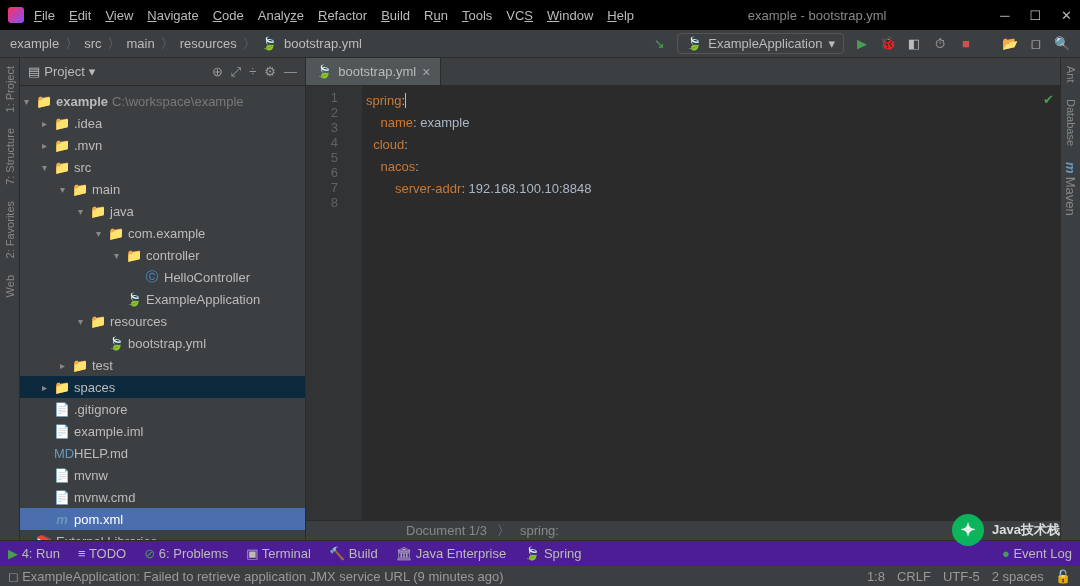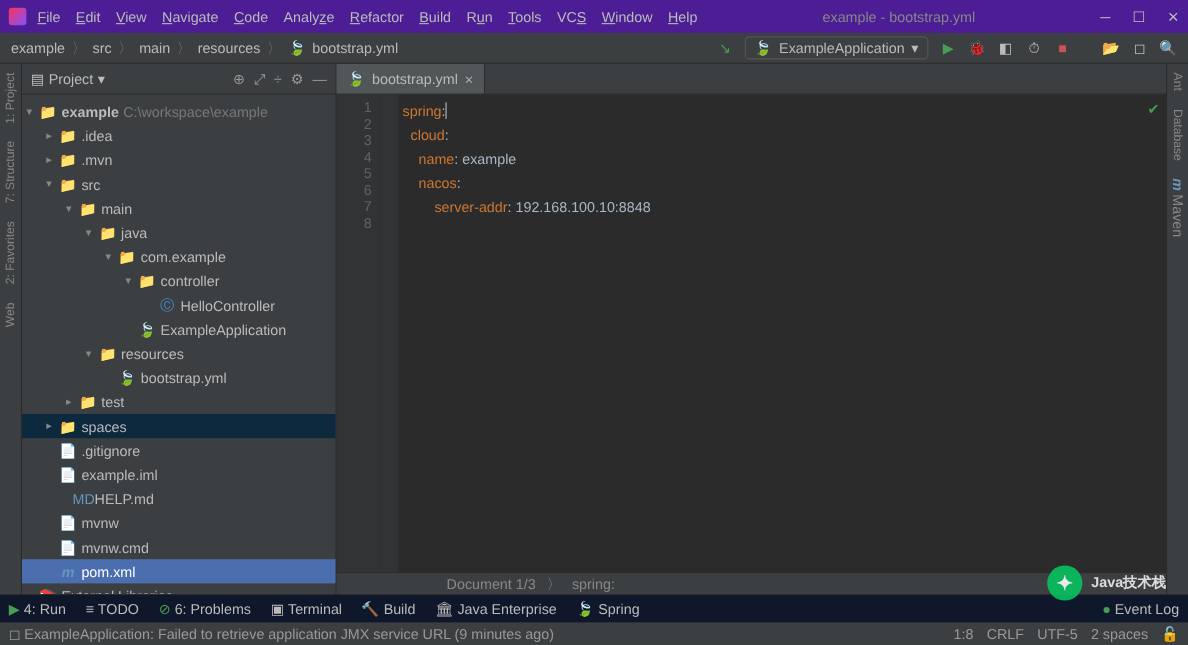--- a/index.html
+++ b/index.html
@@ -1,17 +1,17 @@
 <!DOCTYPE html>
 <html><head>
 <meta charset="utf-8">
 <style>
 * { margin:0; padding:0; box-sizing:border-box; font-family:"Segoe UI",Arial,sans-serif; font-size:13px; }
 body { width:1080px; height:586px; background:#3c3f41; color:#bbb; overflow:hidden; position:relative; }
-.titlebar { height:30px; display:flex; align-items:center; padding:0 8px; background:#4c1d95; }
+.titlebar { height:30px; display:flex; align-items:center; padding:0 8px; background:#000000; }
 .titlebar .logo { width:16px; height:16px; background:linear-gradient(135deg,#fe315d,#7f52ff); border-radius:3px; margin-right:10px; }
 .menu { display:flex; gap:14px; }
 .menu span { color:#bbb; cursor:default; }
 .menu span u { text-decoration:underline; text-underline-offset:1px; }
 .titlebar .title { flex:1; text-align:center; color:#888; }
 .win-controls { display:flex; gap:20px; color:#bbb; }
 .navbar { height:28px; display:flex; align-items:center; padding:0 10px; background:#3c3f41; border-bottom:1px solid #2b2b2b; }
 .breadcrumb { display:flex; align-items:center; gap:6px; color:#bbb; }
 .breadcrumb .sep { color:#777; }
 .navbar-right { margin-left:auto; display:flex; align-items:center; gap:10px; }
@@ -41,27 +41,27 @@
 .tab .close { color:#aaa; font-size:14px; }
 .code-area { flex:1; display:flex; font-family:"JetBrains Mono","Consolas",monospace; font-size:14px; position:relative; }
 .gutter-num { width:40px; background:#313335; color:#606366; text-align:right; padding:4px 8px 0 0; }
 .gutter-fold { width:16px; background:#313335; }
 .code { flex:1; padding:4px 0 0 4px; color:#a9b7c6; line-height:22px; }
 .code .line { height:22px; white-space:pre; }
 .kw { color:#cc7832; }
 .val { color:#a9b7c6; }
 .check { position:absolute; right:6px; top:6px; color:#499c54; }
 .editor-status { height:20px; background:#3c3f41; border-top:1px solid #2b2b2b; color:#888; font-size:12px; display:flex; align-items:center; padding-left:100px; gap:10px; }
-.bottom-bar { height:26px; background:#0f172a; border-top:1px solid #2b2b2b; display:flex; align-items:center; padding:0 8px; gap:18px; color:#bbb; font-size:12px; }
+.bottom-bar { height:26px; background:#4c1d95; border-top:1px solid #2b2b2b; display:flex; align-items:center; padding:0 8px; gap:18px; color:#bbb; font-size:12px; }
 .bottom-bar .right { margin-left:auto; display:flex; gap:12px; align-items:center; }
 .status-bar { height:20px; background:#3c3f41; display:flex; align-items:center; padding:0 8px; color:#999; font-size:12px; }
 .status-bar .right { margin-left:auto; display:flex; gap:12px; }
 .green { color:#499c54; }
 .red { color:#c75450; }
-.blue { color:#6897bb;margin-left:12px; }
+.blue { color:#6897bb; }
 .watermark { position:absolute; right:20px; bottom:40px; font-size:28px; color:#eee; opacity:0.9; font-weight:bold; display:flex; align-items:center; gap:8px; pointer-events:none; }
 .watermark .wicon { width:32px; height:32px; border-radius:50%; background:#07c160; display:flex; align-items:center; justify-content:center; color:#fff; font-size:18px; }
 </style>
 </head>
 <body>
 
 <div class="titlebar">
   <div class="logo"></div>
   <div class="menu">
     <span><u>F</u>ile</span>
@@ -266,22 +266,22 @@
           <div>3</div>
           <div>4</div>
           <div>5</div>
           <div>6</div>
           <div>7</div>
           <div>8</div>
       </div>
       <div class="gutter-fold"></div>
       <div class="code">
         <div class="line"><span class="kw">spring</span>:<span style="border-left:1px solid #bbb;height:16px"></span></div>
+        <div class="line">    <span class="kw">name</span>: <span class="val">example</span></div>
         <div class="line">  <span class="kw">cloud</span>:</div>
-        <div class="line">    <span class="kw">name</span>: <span class="val">example</span></div>
         <div class="line">    <span class="kw">nacos</span>:</div>
         <div class="line">        <span class="kw">server-addr</span>: <span class="val">192.168.100.10:8848</span></div>
       </div>
       <span class="check">✔</span>
     </div>
     <div class="editor-status">
       <span>Document 1/3</span>
       <span>〉</span>
       <span>spring:</span>
     </div>

